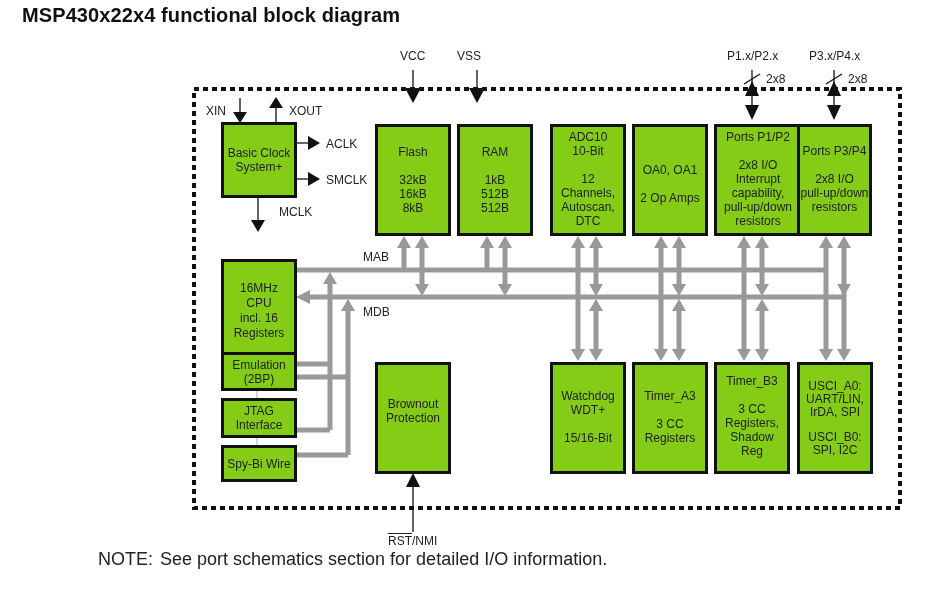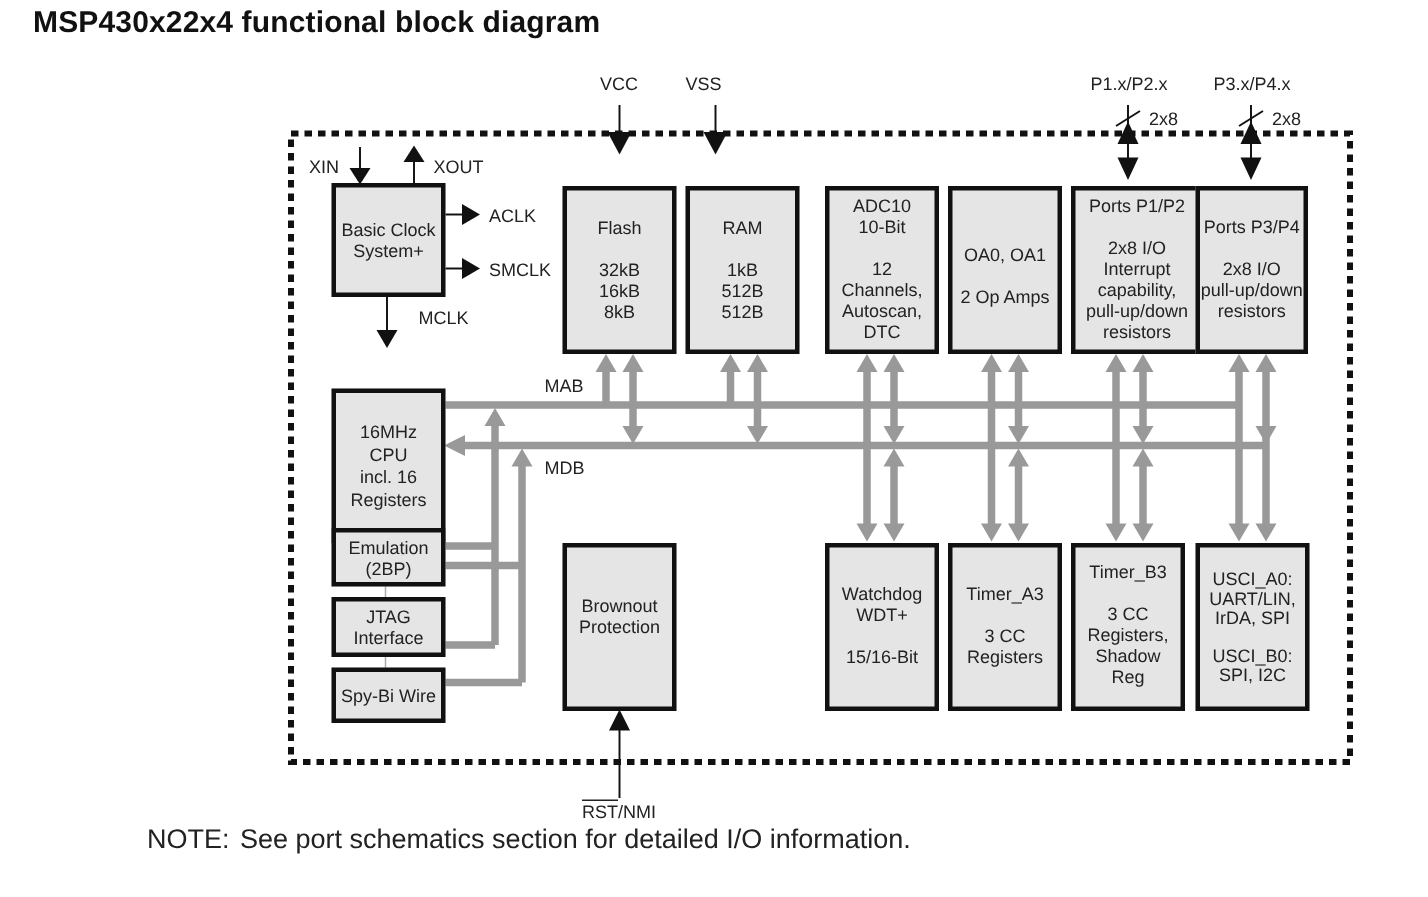--- a/index.html
+++ b/index.html
@@ -1,19 +1,19 @@
 <!DOCTYPE html>
 <html><head>
 <meta charset="utf-8">
 <style>
   html, body { margin:0; padding:0; background:#ffffff; }
   body { width:952px; height:598px; position:relative; overflow:hidden; font-family:"Liberation Sans", sans-serif; color:#111; }
   .title { position:absolute; left:22px; top:4px; font-size:20px; font-weight:bold; color:#111; letter-spacing:0.1px; }
   svg#diagram { position:absolute; left:0; top:0; }
-  .blk { position:absolute; border:3px solid #111; background:#e5e5e5; box-sizing:border-box; display:flex; flex-direction:column; align-items:center; font-size:12px; line-height:14px; text-align:center; color:#222; }
+  .blk { position:absolute; border:3px solid #111; background:#84cc16; box-sizing:border-box; display:flex; flex-direction:column; align-items:center; font-size:12px; line-height:14px; text-align:center; color:#222; }
   .blk .line { white-space:nowrap; }
   .blk .gap { height:14px; }
   .lbl { position:absolute; font-size:12px; color:#222; white-space:nowrap; line-height:14px; }
   .note { position:absolute; left:98px; top:549px; font-size:18px; color:#222; white-space:nowrap; }
   .note .pre { display:inline-block; width:62px; }
   .ov { text-decoration:overline;margin-top:48px; }
 </style>
 </head>
 <body>
 

